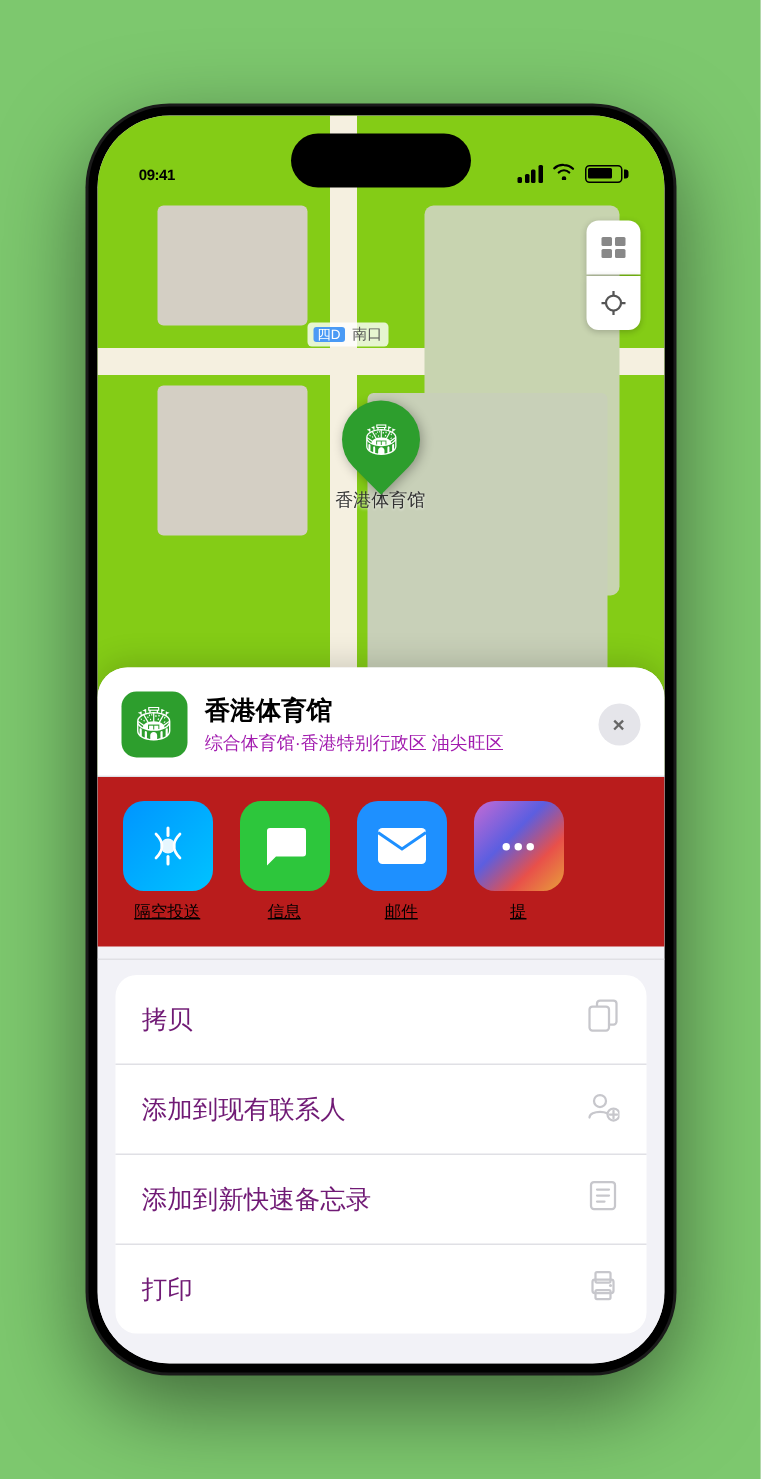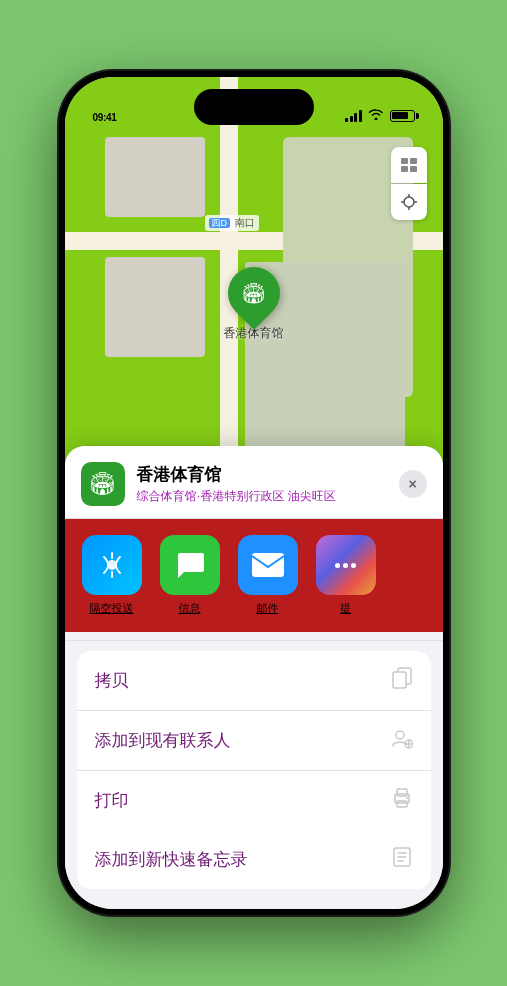--- a/index.html
+++ b/index.html
@@ -552,42 +552,42 @@
             <svg width="22" height="22" viewBox="0 0 22 22" fill="none">
               <circle cx="9" cy="8" r="4" fill="none" stroke="#c7c7cc" stroke-width="1.5"></circle>
               <path d="M2 19 C2 14 16 14 16 19" fill="none" stroke="#c7c7cc" stroke-width="1.5" stroke-linecap="round"></path>
               <circle cx="18" cy="17" r="4" fill="white" stroke="#c7c7cc" stroke-width="1.5"></circle>
               <line x1="18" y1="14.5" x2="18" y2="19.5" stroke="#c7c7cc" stroke-width="1.5" stroke-linecap="round"></line>
               <line x1="15.5" y1="17" x2="20.5" y2="17" stroke="#c7c7cc" stroke-width="1.5" stroke-linecap="round"></line>
             </svg>
           </span>
         </div>
 
+        <div class="action-item">
+          <span class="action-text">添加到新快速备忘录</span>
+          <span class="action-icon-right">
+            <svg width="22" height="22" viewBox="0 0 22 22" fill="none">
+              <rect x="3" y="2" width="16" height="18" rx="2" fill="none" stroke="#c7c7cc" stroke-width="1.5"></rect>
+              <line x1="7" y1="7" x2="15" y2="7" stroke="#c7c7cc" stroke-width="1.5" stroke-linecap="round"></line>
+              <line x1="7" y1="11" x2="15" y2="11" stroke="#c7c7cc" stroke-width="1.5" stroke-linecap="round"></line>
+              <line x1="7" y1="15" x2="12" y2="15" stroke="#c7c7cc" stroke-width="1.5" stroke-linecap="round"></line>
+            </svg>
+          </span>
+        </div>
+
         <div class="action-item" style="border-bottom:none;">
           <span class="action-text">打印</span>
           <span class="action-icon-right">
             <svg width="22" height="22" viewBox="0 0 22 22" fill="none">
               <rect x="4" y="7" width="14" height="9" rx="1.5" fill="none" stroke="#c7c7cc" stroke-width="1.5"></rect>
               <rect x="6" y="14" width="10" height="6" rx="1" fill="none" stroke="#c7c7cc" stroke-width="1.5"></rect>
               <rect x="6" y="2" width="10" height="7" rx="1" fill="none" stroke="#c7c7cc" stroke-width="1.5"></rect>
               <circle cx="16" cy="11" r="1" fill="#c7c7cc"></circle>
             </svg>
           </span>
         </div>
 
-        <div class="action-item">
-          <span class="action-text">添加到新快速备忘录</span>
-          <span class="action-icon-right">
-            <svg width="22" height="22" viewBox="0 0 22 22" fill="none">
-              <rect x="3" y="2" width="16" height="18" rx="2" fill="none" stroke="#c7c7cc" stroke-width="1.5"></rect>
-              <line x1="7" y1="7" x2="15" y2="7" stroke="#c7c7cc" stroke-width="1.5" stroke-linecap="round"></line>
-              <line x1="7" y1="11" x2="15" y2="11" stroke="#c7c7cc" stroke-width="1.5" stroke-linecap="round"></line>
-              <line x1="7" y1="15" x2="12" y2="15" stroke="#c7c7cc" stroke-width="1.5" stroke-linecap="round"></line>
-            </svg>
-          </span>
-        </div>
-
       </div>
 
     </div>
 
   </div>
 </div>
 
 </body></html>

